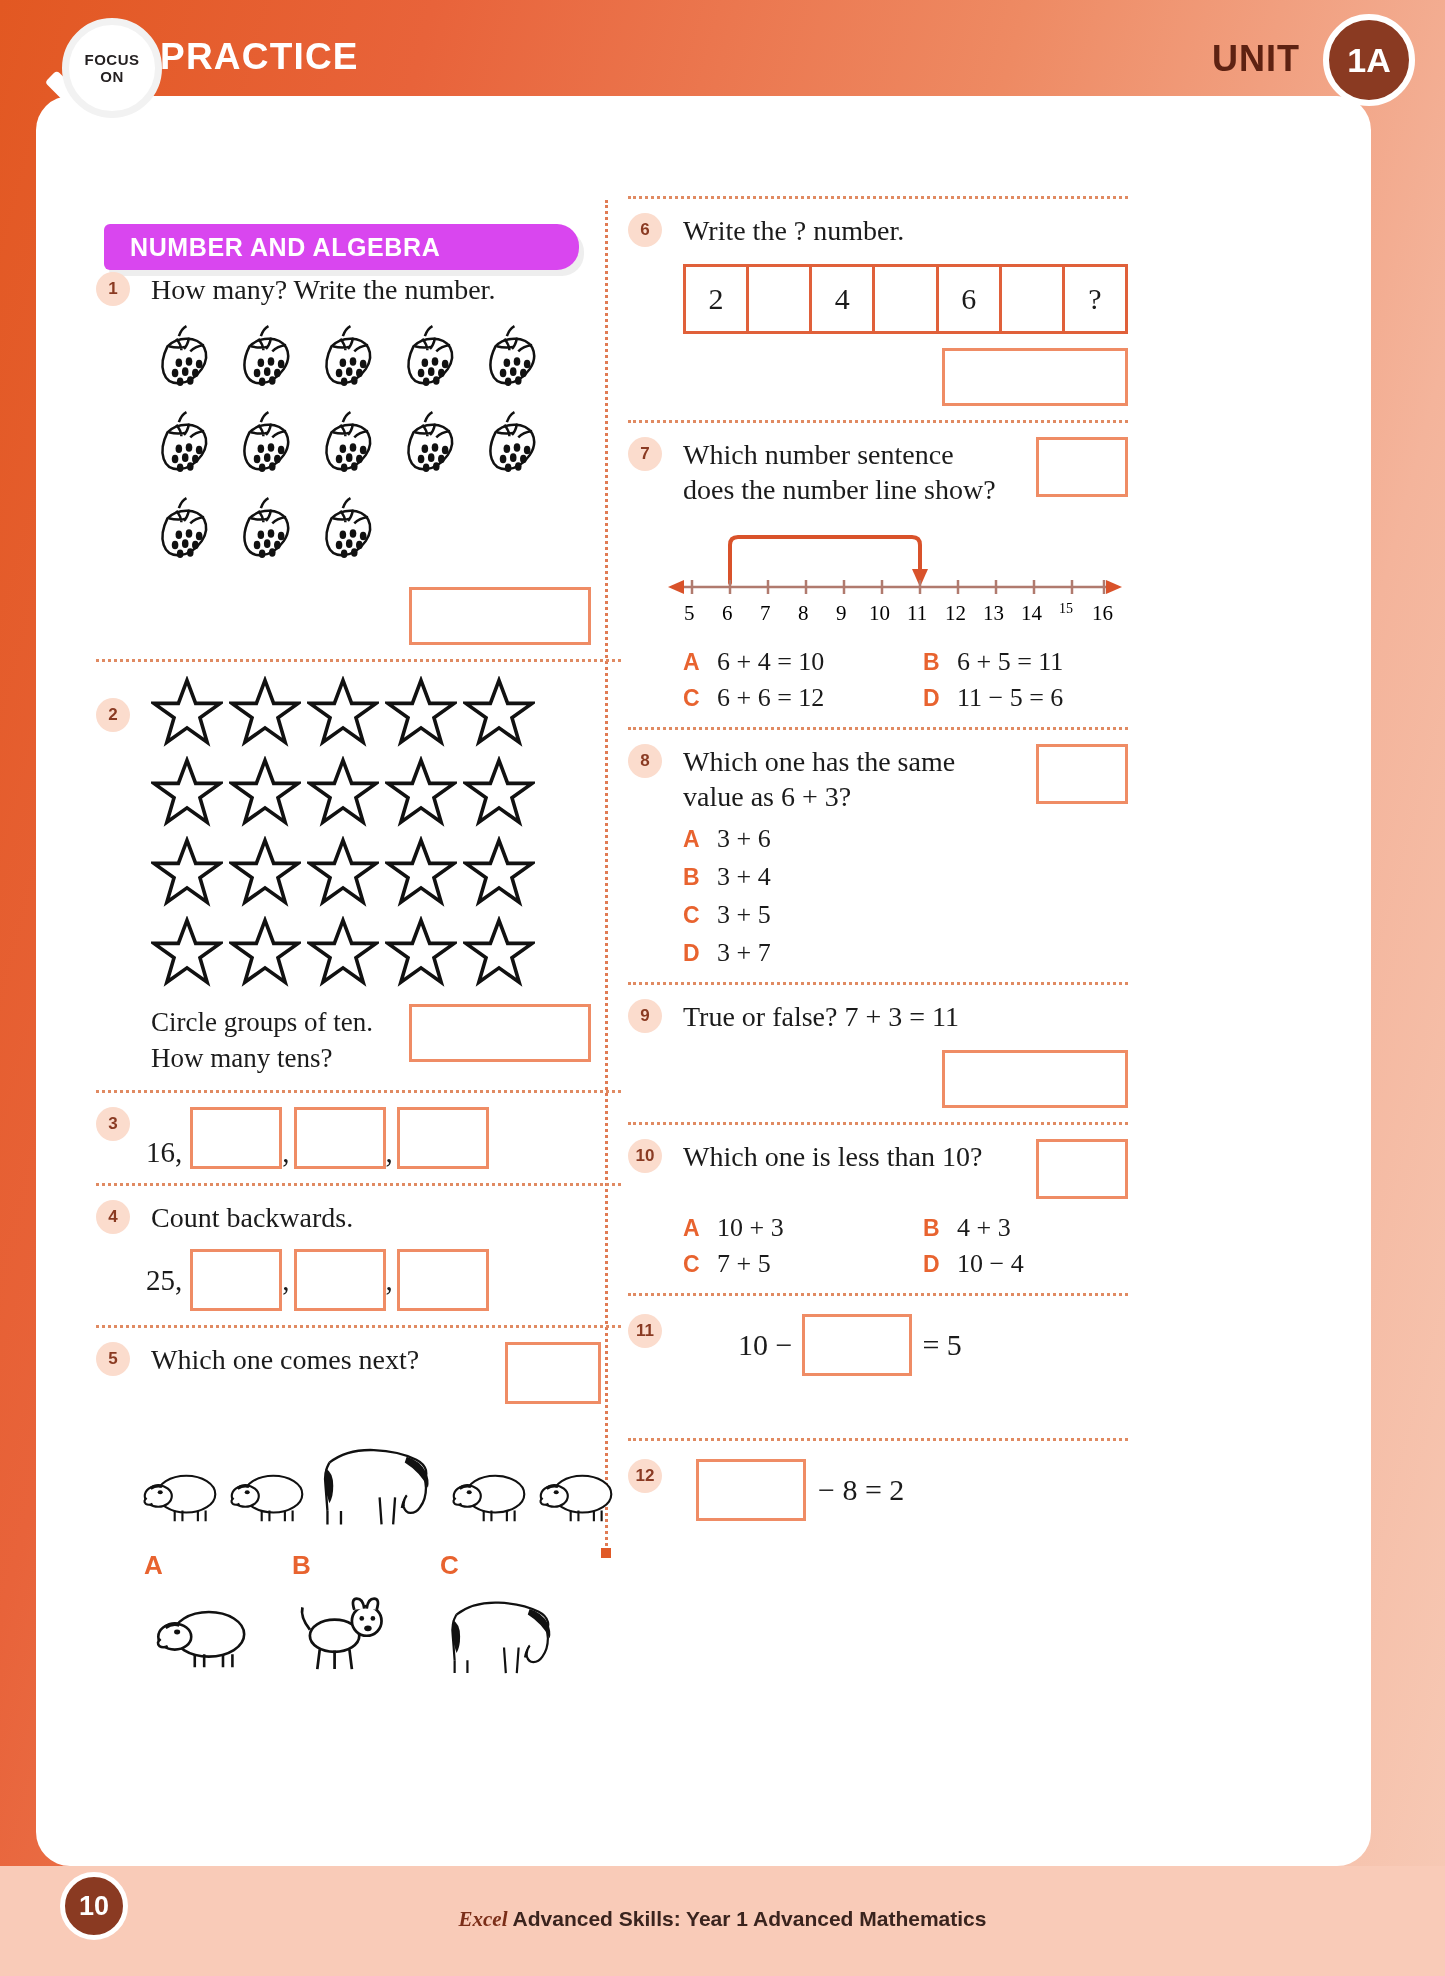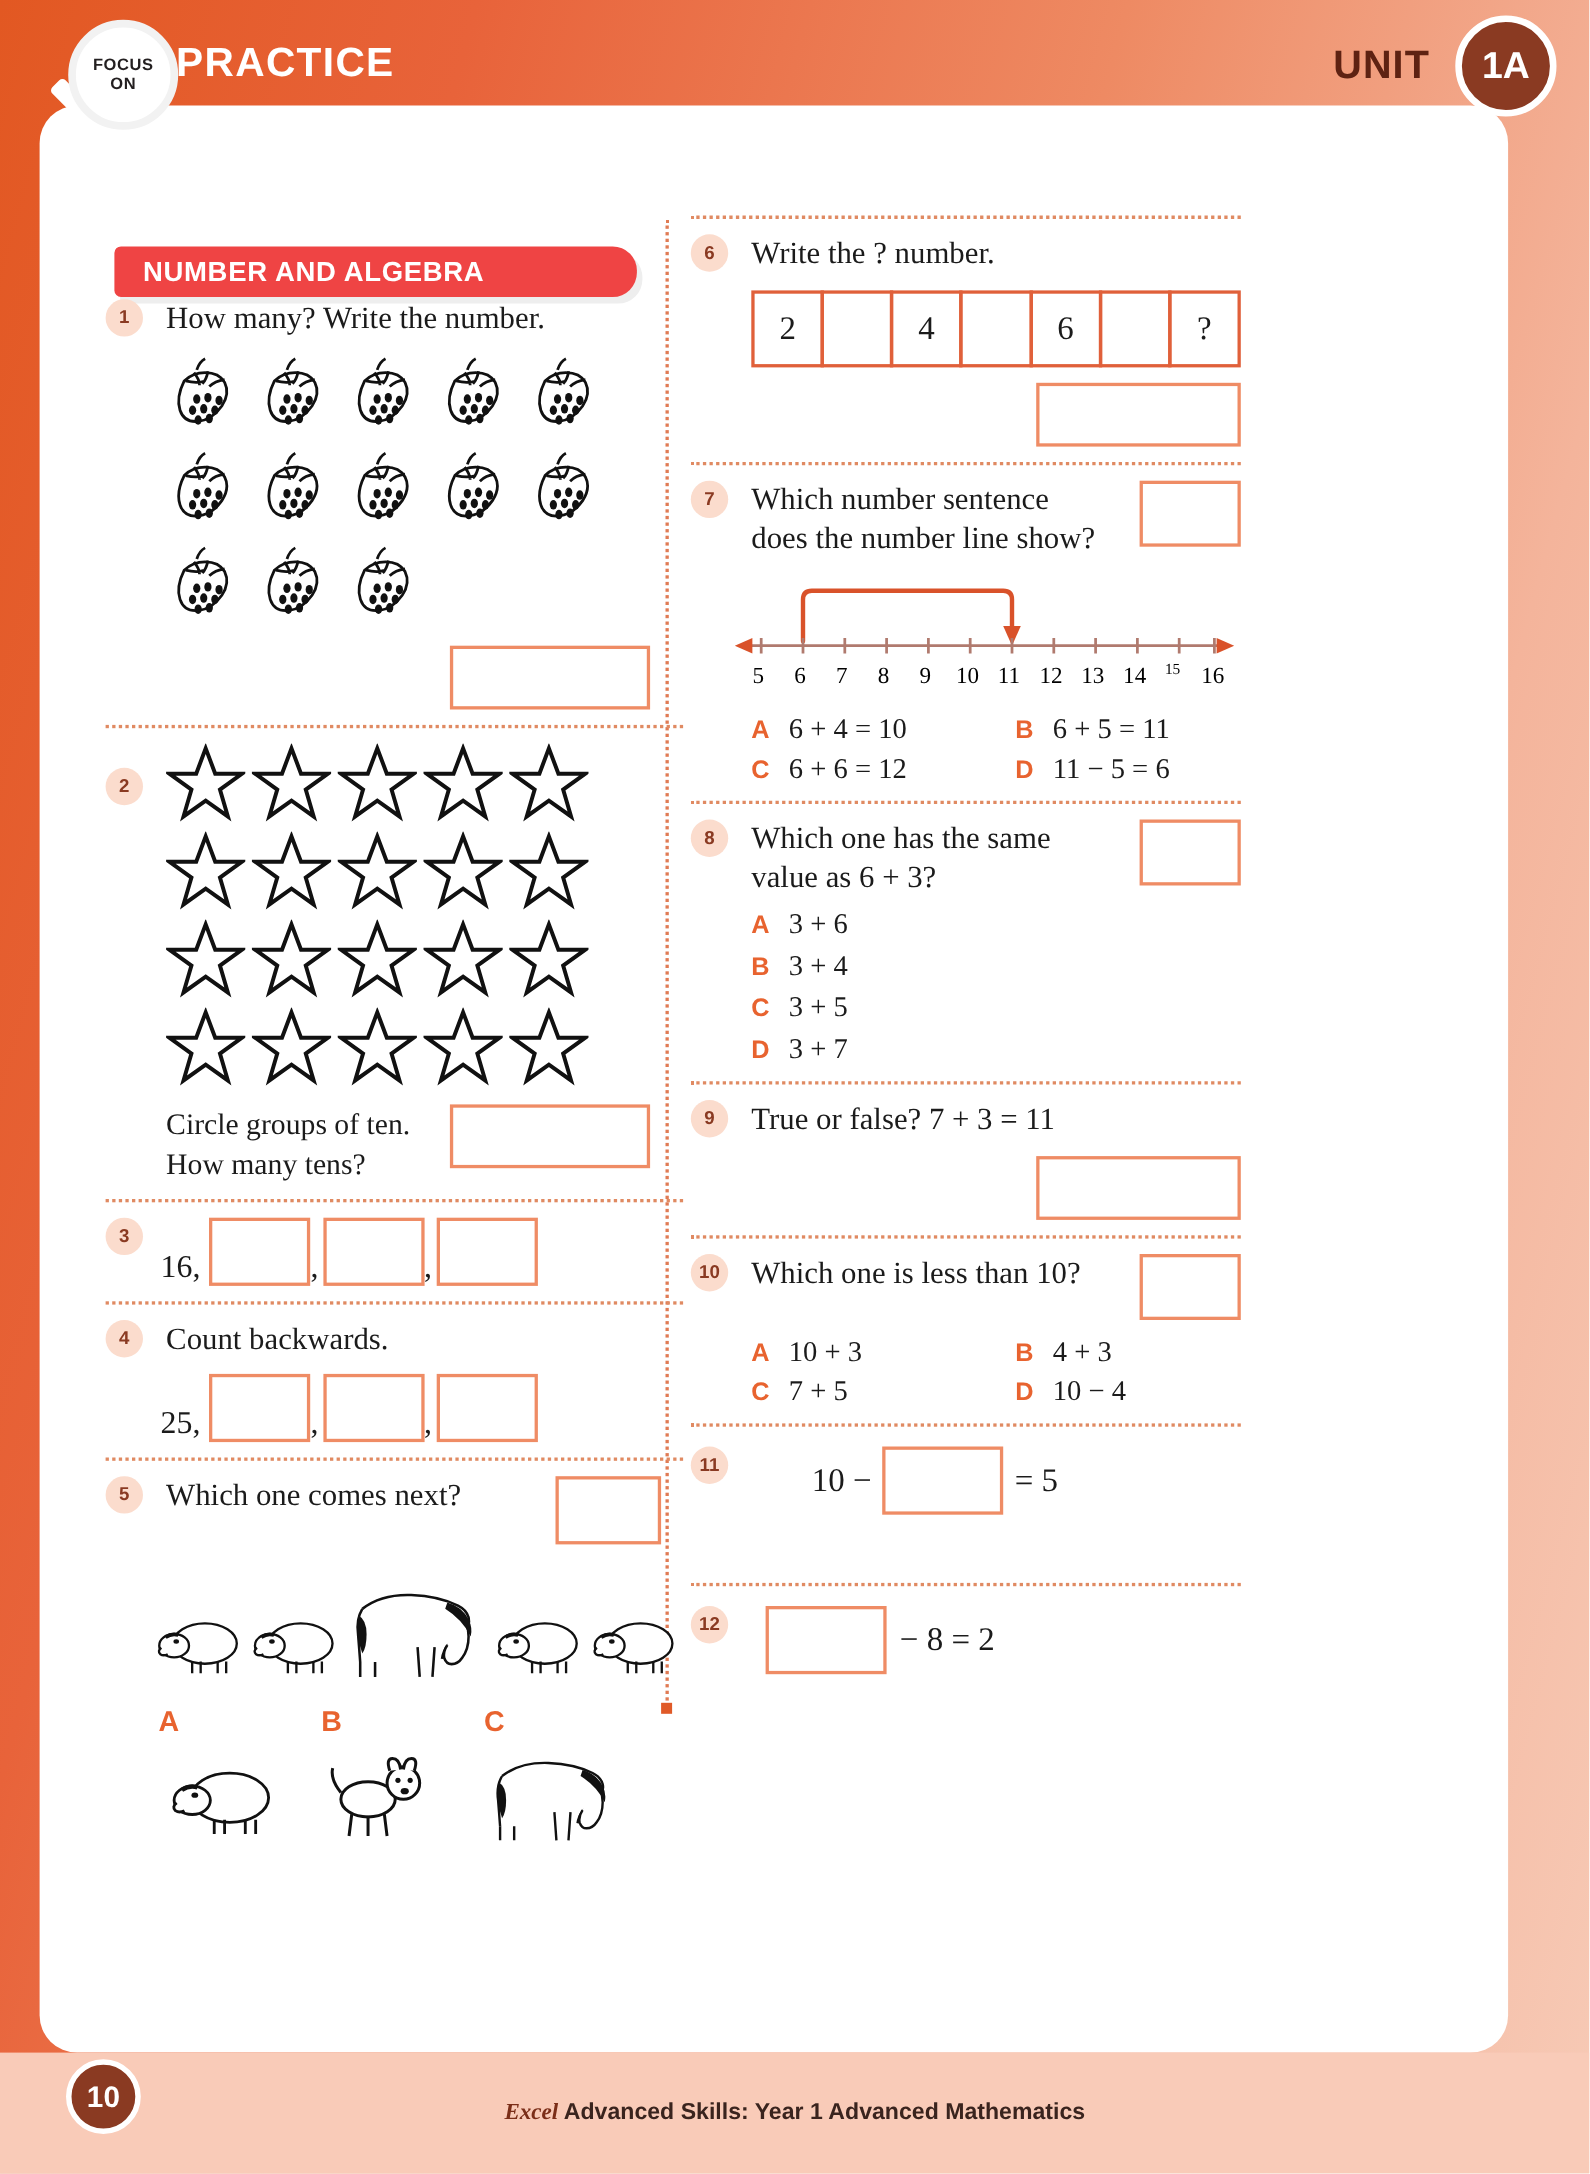--- a/index.html
+++ b/index.html
@@ -95,21 +95,21 @@
     z-index: 6;
   }
   .page-badge span {
     font-family: "Liberation Sans", sans-serif;
     font-weight: bold; font-size: 27px; color: #fff;
   }
   
   .banner {
     position: absolute; left: 68px; top: 128px;
     width: 475px; height: 46px;
-    background: #ef4444;
+    background: #d946ef;
     border-radius: 6px 22px 22px 6px;
     box-shadow: 5px 6px 0 #eeeeee;
     display: flex; align-items: center;
   }
   .banner span {
     font-family: "Liberation Sans", sans-serif;
     font-weight: bold; font-size: 25px; color: #ffffff;
     margin-left: 26px; letter-spacing: .6px;
   }
   
@@ -543,21 +543,21 @@
           <span style="font-size:29px; color:#1b1b1b;">,</span>
           <div class="abox abox-md" style="margin-left:4px;"></div>
         </div>
       </div>
 
       <div class="hrule"></div>
 
       <div class="q">
         <div class="qnum">4</div>
         <div class="qtext">Count backwards.</div>
-        <div style="display:flex; align-items:flex-end; margin-left:50px; margin-top:14px;">
+        <div style="display:flex; align-items:center; margin-left:50px; margin-top:14px;">
           <span style="font-size:29px; color:#1b1b1b;">25,</span>
           <div class="abox abox-md" style="margin-left:8px;"></div>
           <span style="font-size:29px; color:#1b1b1b;">,</span>
           <div class="abox abox-md" style="margin-left:4px;"></div>
           <span style="font-size:29px; color:#1b1b1b;">,</span>
           <div class="abox abox-md" style="margin-left:4px;"></div>
         </div>
       </div>
 
       <div class="hrule"></div>

